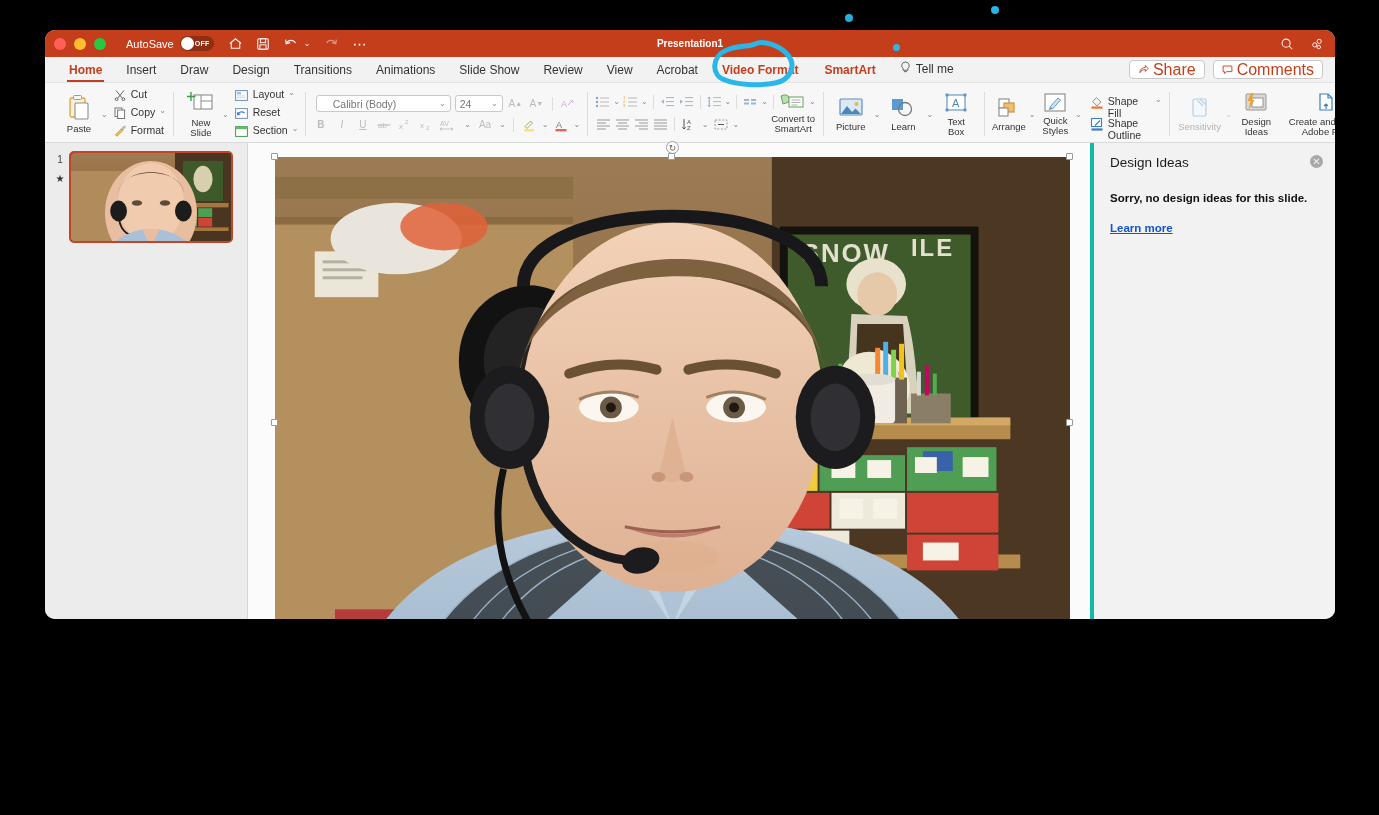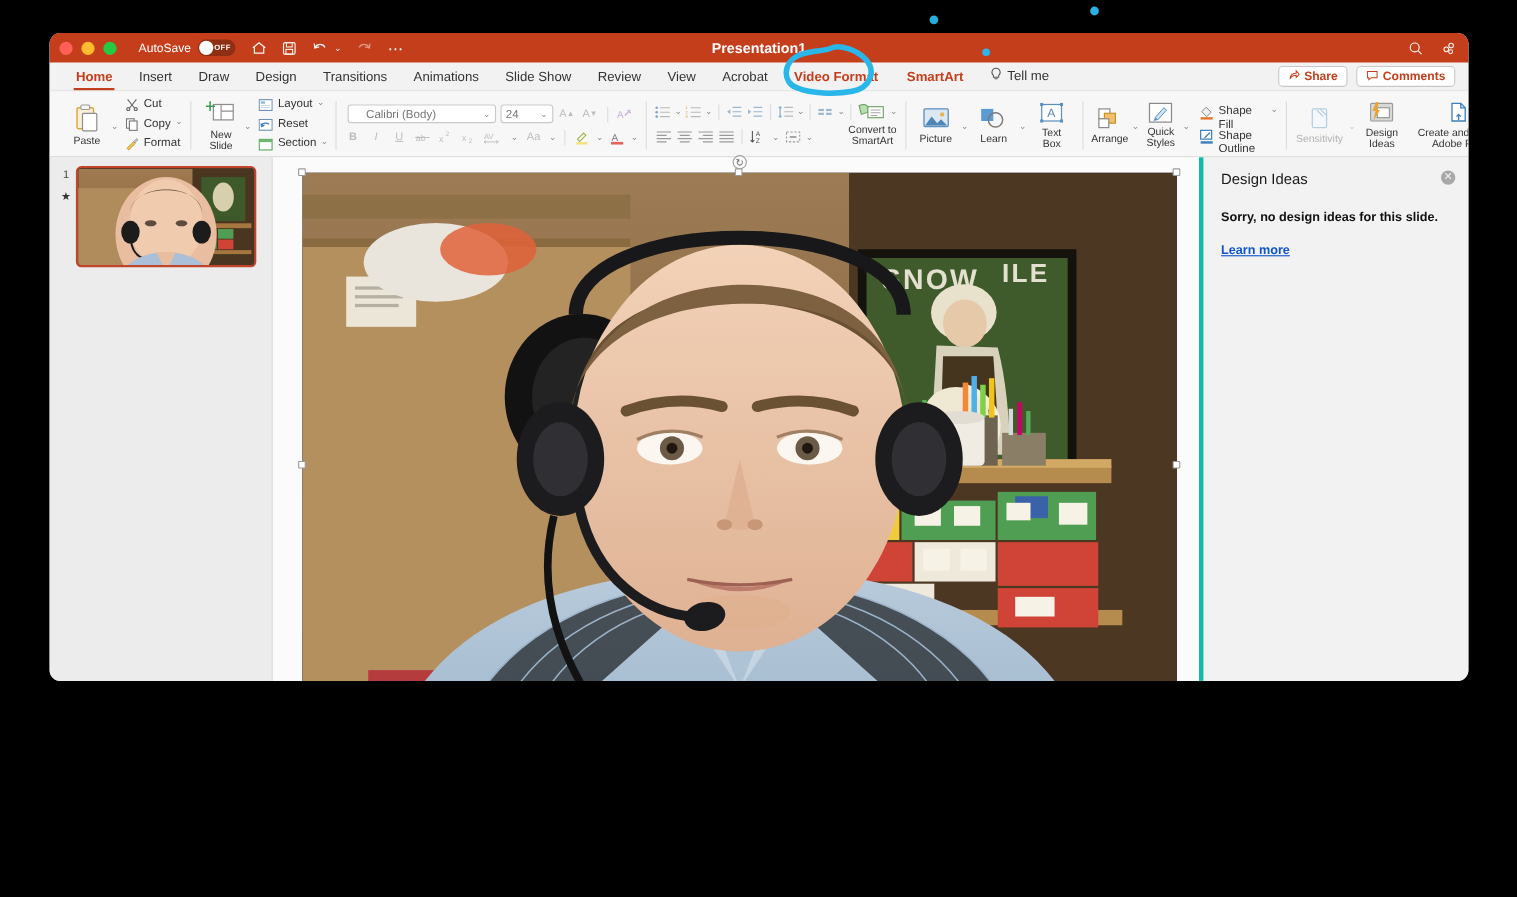--- a/index.html
+++ b/index.html
@@ -34,21 +34,21 @@
   .as-toggle {
     width:34px; height:15px; border-radius:8px; background:#8e2e12;
     position:relative; display:flex; align-items:center;
   }
   .as-knob { width:13px;height:13px;border-radius:50%;background:#fff;position:absolute;left:1px;}
   .as-off { position:absolute; right:4px; font-size:7px; color:#fff; font-weight:bold; letter-spacing:.3px;}
   .qicons { display:flex; align-items:center; gap:13px; margin-left:14px; }
   .qi { color:#fff; opacity:.95; display:flex; align-items:center; }
   .title-text {
     position:absolute; left:0; right:0; text-align:center;
-    color:#fff; font-size:13px; font-weight:bold; pointer-events:none;
+    color:#fff; font-size:10px; font-weight:bold; pointer-events:none;
   }
   .tb-right { margin-left:auto; display:flex; gap:16px; align-items:center; padding-right:2px;}
 
   
   .tabsbar {
     height:26px; background:#f2f2f2; display:flex; align-items:flex-end;
     padding:0 12px; position:relative; border-bottom:1px solid #e3e3e3;
   }
   .tab {
     font-size:12px; color:#333; padding:0 12px 5px 12px; position:relative; cursor:default;
@@ -56,21 +56,21 @@
   }
   .tab.active { color:#c43e1c; font-weight:bold; }
   .tab.active::after {
     content:""; position:absolute; left:10px; right:10px; bottom:0; height:2.5px; background:#c43e1c;
   }
   .tab.contextual { color:#c43e1c; font-weight:bold; }
   .tellme { display:flex; align-items:center; gap:5px; padding:0 10px 5px 10px; font-size:12px; color:#333; }
   .tabs-right { margin-left:auto; display:flex; gap:8px; padding-bottom:3px; }
   .pill {
     border:1px solid #c8c8c8; border-radius:4px; background:#fff;
-    color:#c43e1c; font-size:11px; font-weight:bold; padding:2px 8px;
+    color:#c43e1c; font-size:16px; font-weight:normal; padding:2px 8px;
     display:flex; align-items:center; gap:4px; height:19px;
   }
 
   
   .ribbon {
     height:60px; background:#f7f7f7; display:flex; align-items:stretch;
     border-bottom:1px solid #d9d9d9; padding:3px 6px 0 6px; position:relative;
   }
   .rgroup { display:flex; align-items:center; padding:0 7px; height:56px; position:relative;}
   .rgroup + .rgroup::before {

